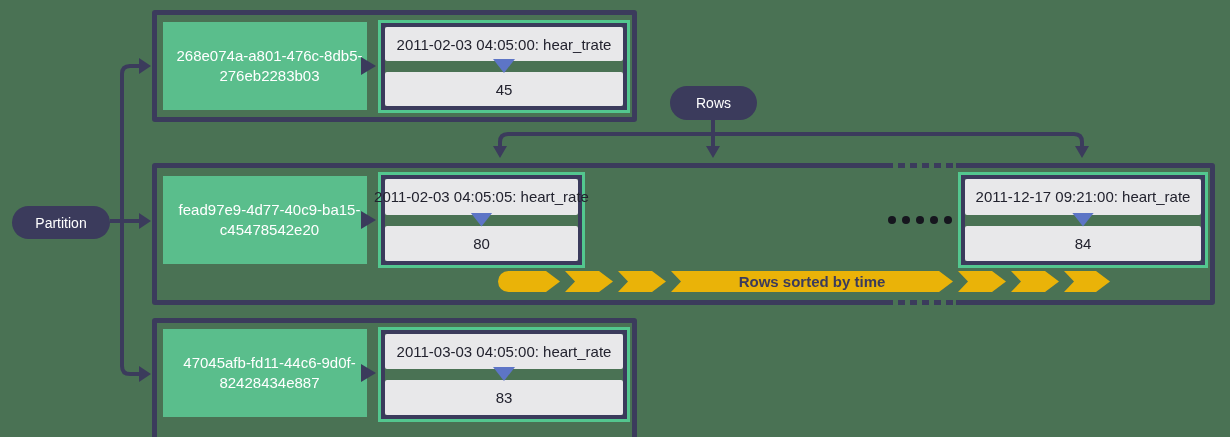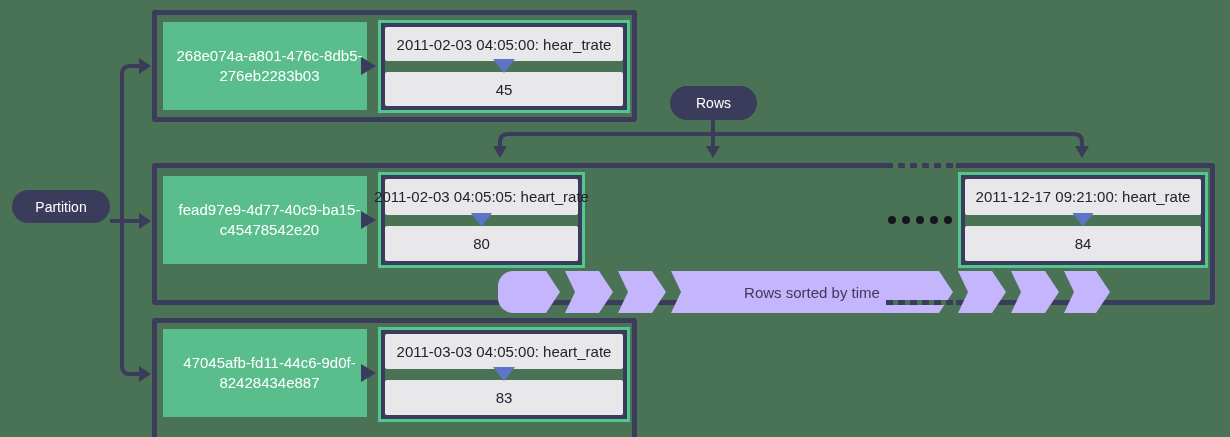--- a/index.html
+++ b/index.html
@@ -40,22 +40,23 @@
   }
   .cellgap{height:11px;position:relative;}
   .tri-down{
     position:absolute;left:50%;top:-2px;transform:translateX(-50%);
     width:22px;height:14px;background:#5D75C6;
     clip-path:polygon(0 0,100% 0,50% 100%);
   }
   .dots{position:absolute;display:flex;gap:6px;align-items:center;}
   .dots span{width:8px;height:8px;border-radius:50%;background:#16161E;}
   .chev{
-    position:absolute;top:103px;height:42px;background:#c4b5fd;
+    position:absolute;top:103px;height:21px;background:#eab308;
     clip-path:polygon(0 0,calc(100% - 14px) 0,100% 50%,calc(100% - 14px) 100%,0 100%,10px 50%);
+    font-weight:bold;
   }
   .chev-first{
     border-radius:15px 0 0 15px;
     clip-path:polygon(0 0,calc(100% - 14px) 0,100% 50%,calc(100% - 14px) 100%,0 100%);
   }
   .chev-text{
     color:#3B3B5C;font-size:15px;display:flex;align-items:center;justify-content:center;
   }
   .dash-overlay{
     position:absolute;z-index:4;width:70px;height:5px;background:#4A7254;
@@ -72,21 +73,21 @@
 
   <svg class="overlay" width="1230" height="437" viewBox="0 0 1230 437">
 
     <path d="M110 221 H140 M122 219 V74 Q122 66 130 66 H140 M122 219 V366 Q122 374 130 374 H140" fill="none" stroke="#3B3B5C" stroke-width="4"></path>
     <path d="M139 58 L139 74 L151 66 Z M139 213 L139 229 L151 221 Z M139 366 L139 382 L151 374 Z" fill="#3B3B5C"></path>
 
     <path d="M500 148 V142 Q500 134 508 134 H1074 Q1082 134 1082 142 V148 M713 120 V148" fill="none" stroke="#3B3B5C" stroke-width="4"></path>
     <path d="M493 146 L507 146 L500 158 Z M706 146 L720 146 L713 158 Z M1075 146 L1089 146 L1082 158 Z" fill="#3B3B5C"></path>
   </svg>
 
-  <div class="pill" style="left:12px;top:190px;width:98px;height:33px">
+  <div class="pill" style="left:12px;top:206px;width:98px;height:33px">
     <span>Partition</span>
   </div>
   <div class="pill" style="left:670px;top:86px;width:87px;height:34px">
     <span>Rows</span>
   </div>
 
   <div class="pbox" style="left:152px;top:10px;width:485px;height:112px">
     <div class="uuid" style="left:6px;top:7px">
       <span>268e074a-a801-476c-8db5-</span>
       <span>276eb2283b03</span>

